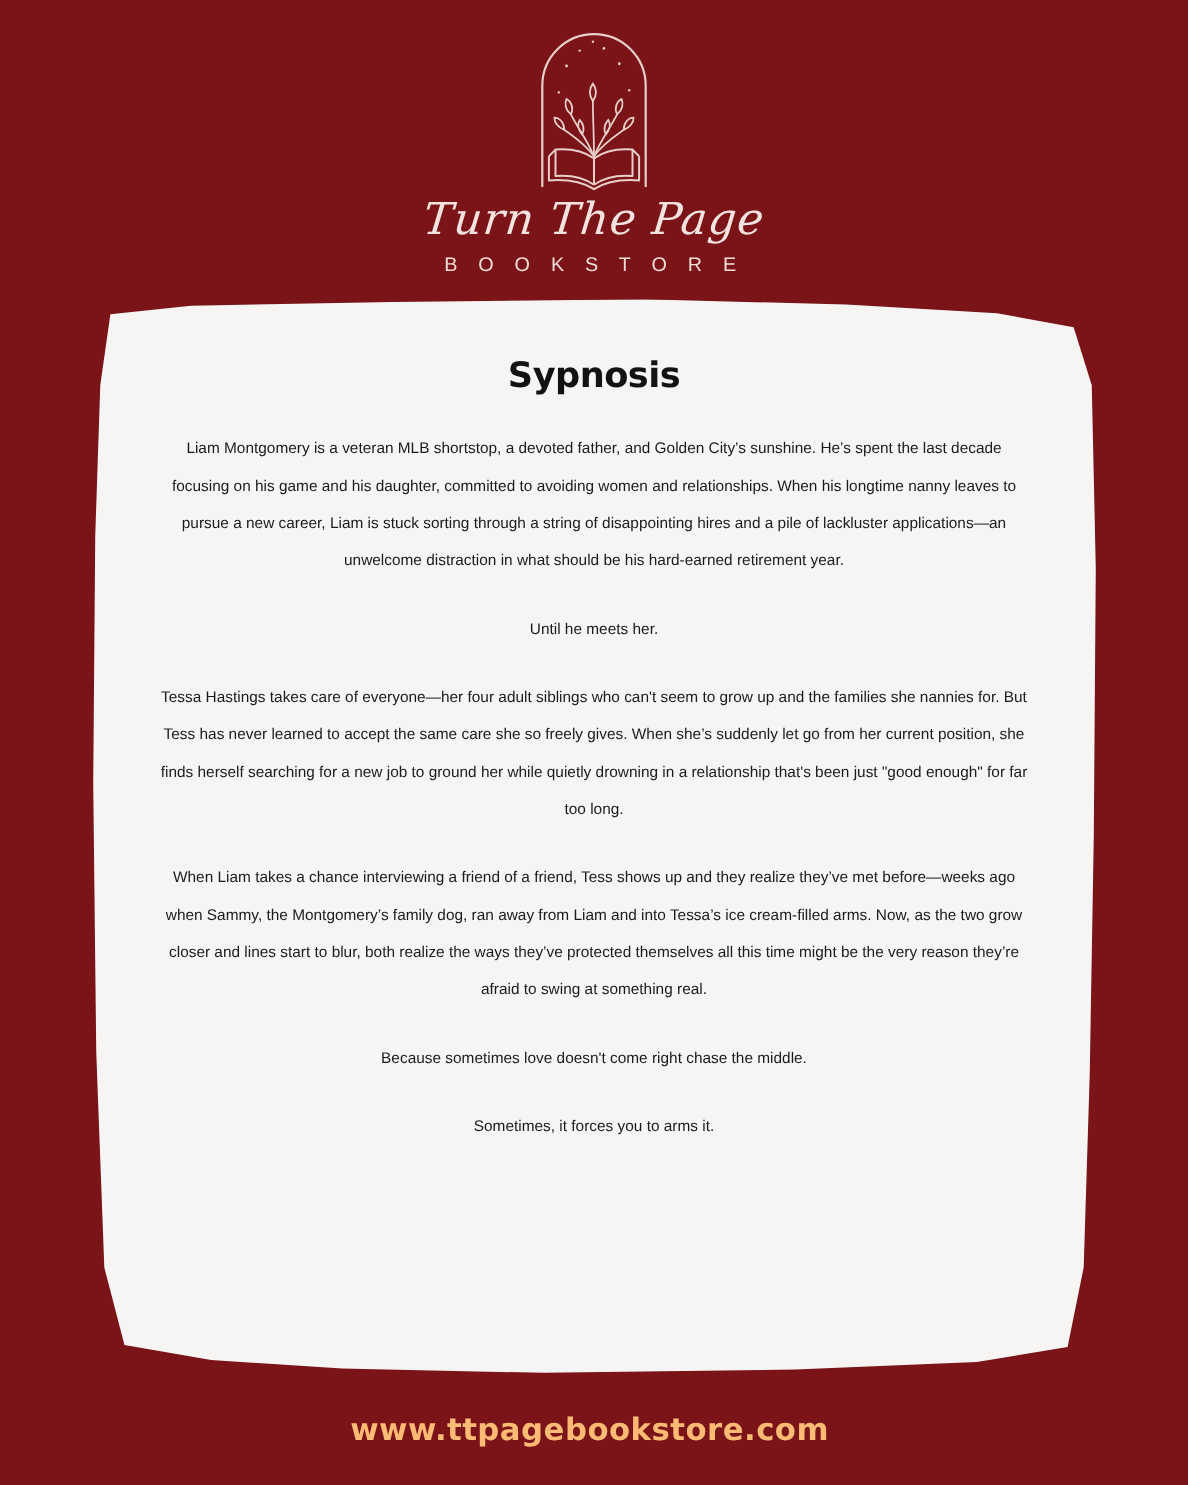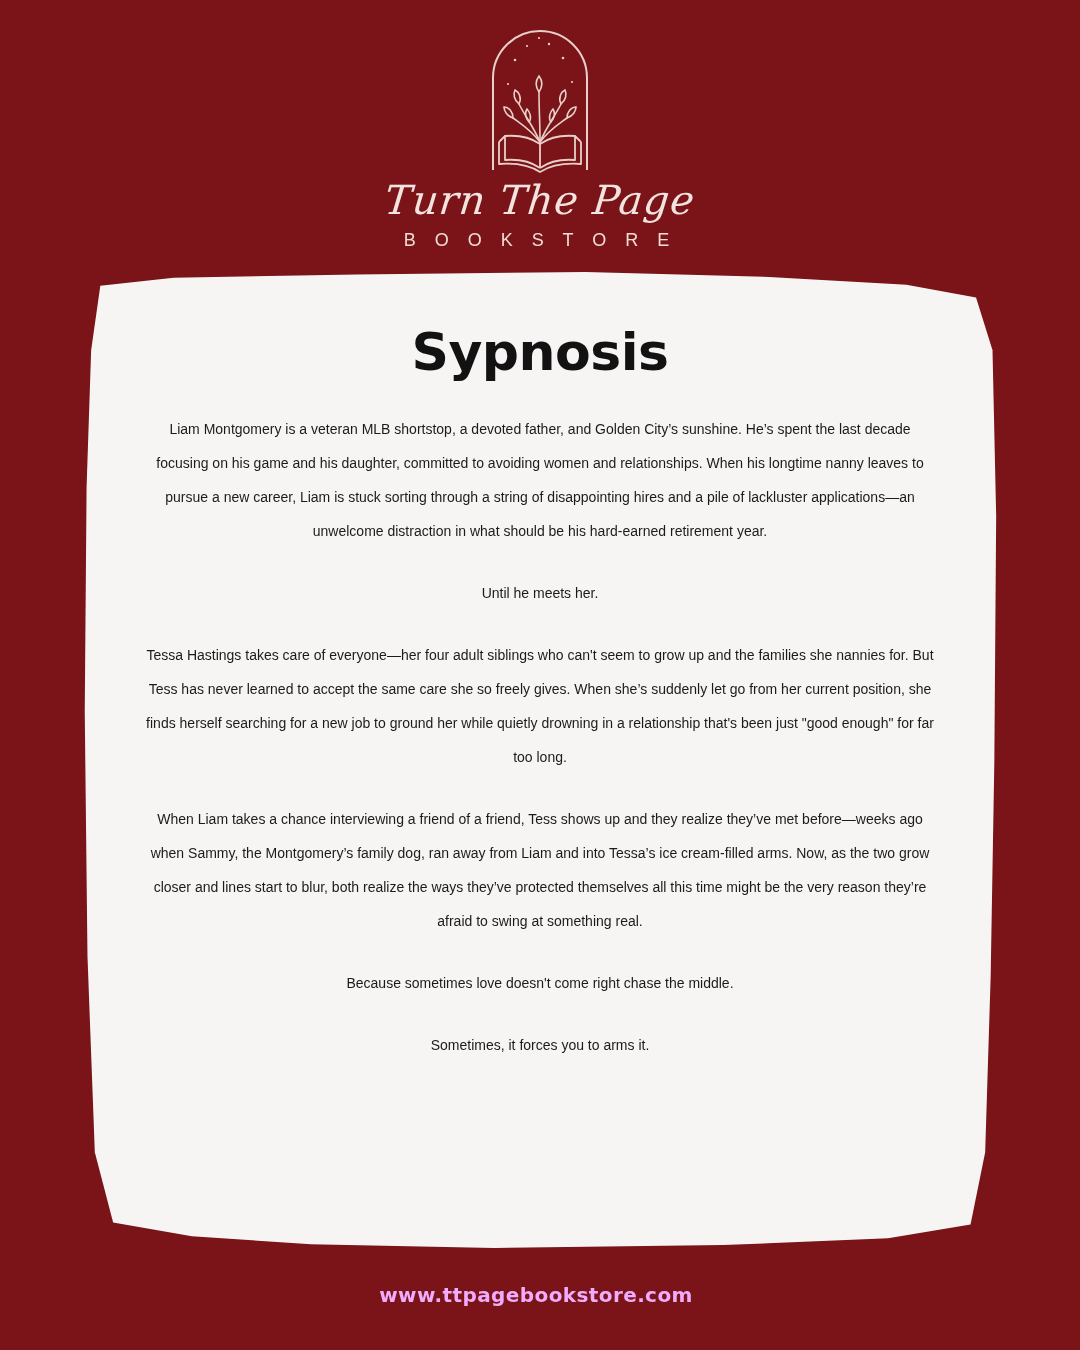--- a/index.html
+++ b/index.html
@@ -70,21 +70,21 @@
       97.6% 2.6%, 99.4% 8%, 99.8% 25%, 99.6% 50%, 99.2% 72%, 98.6% 90%,
       97.0% 97.4%, 88% 98.8%, 70% 99.5%, 45% 99.8%, 25% 99.4%, 12% 98.6%,
       3.4% 97.2%, 1.4% 90%, 0.6% 70%, 0.3% 45%, 0.5% 22%, 1.0% 8%
     );
     box-sizing: border-box;
     padding: 42px 56px 30px 56px;
     overflow: hidden;
   }
   .card-title {
     text-align: center;
-    font-size: 52px;
+    font-size: 32px;
     font-weight: bold;
     color: #121212;
     letter-spacing: -0.5px;
     margin: 8px 0 30px 0;
     font-family: "DejaVu Sans", sans-serif;
   }
   .para {
     text-align: center;
     font-size: 14px;
     line-height: 34px;
@@ -94,22 +94,22 @@
   }
   .para:last-child { margin-bottom: 0; }
 
   
   .footer {
     position: absolute;
     left: 0;
     top: 1283px;
     width: 1072px;
     text-align: center;
-    color: #f0abfc;
-    font-size: 20px;
+    color: #fdba74;
+    font-size: 28px;
     font-weight: bold;
     letter-spacing: 0.4px;
     font-family: "DejaVu Sans", sans-serif;
   }
 </style>
 </head>
 <body>
 
 <div class="page">
 

